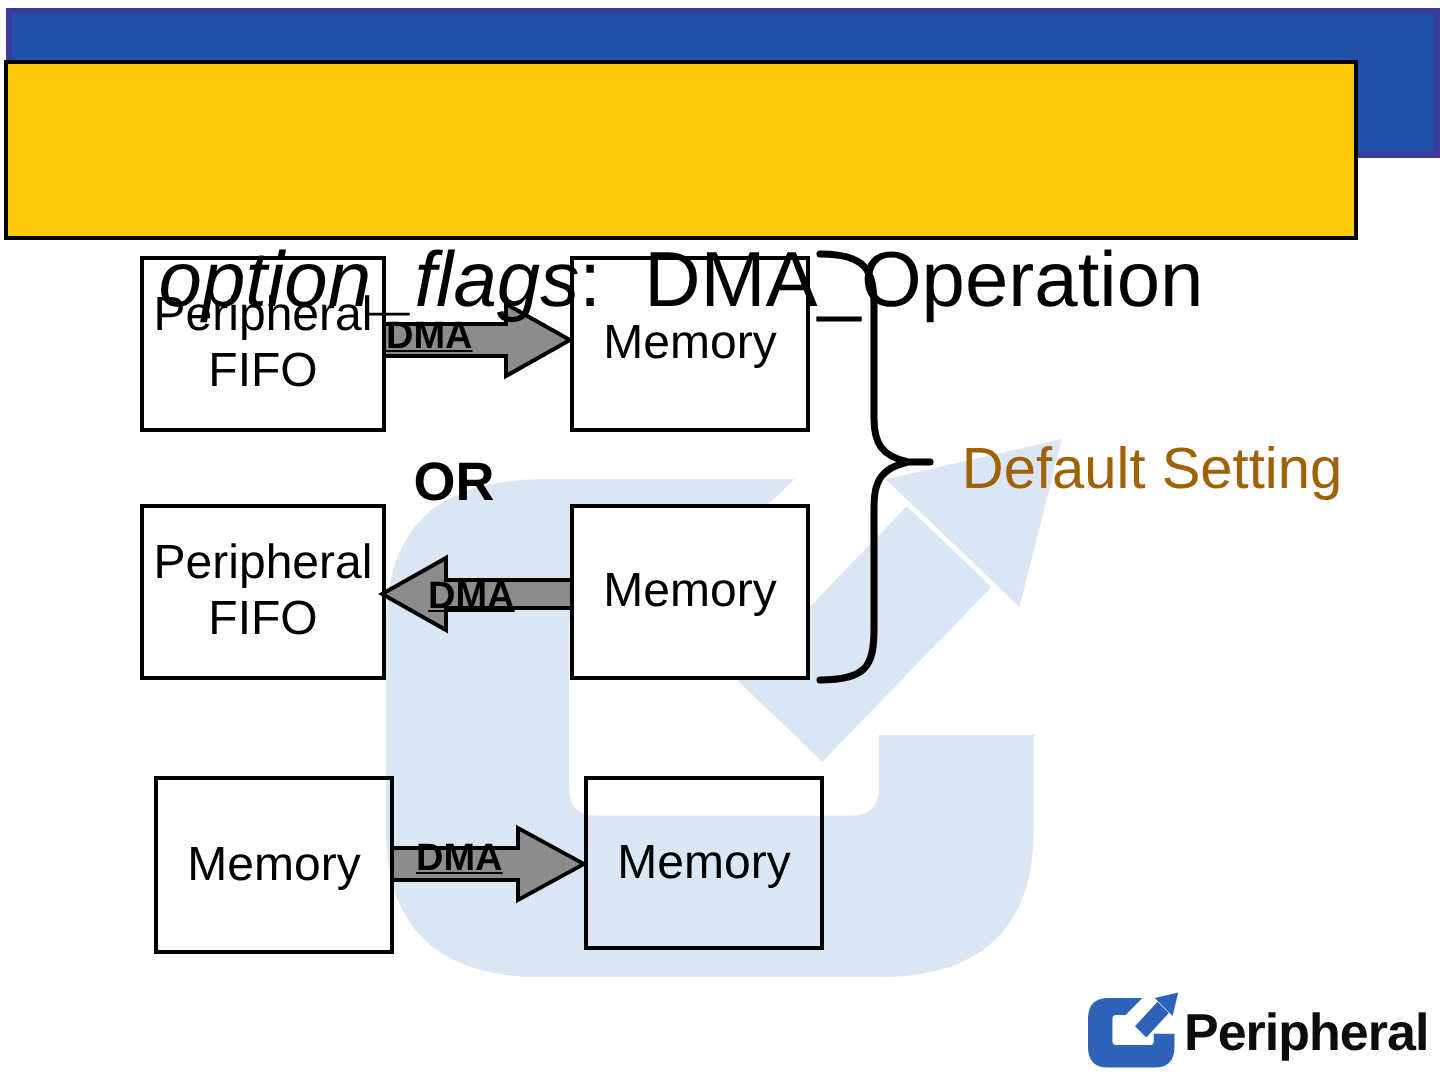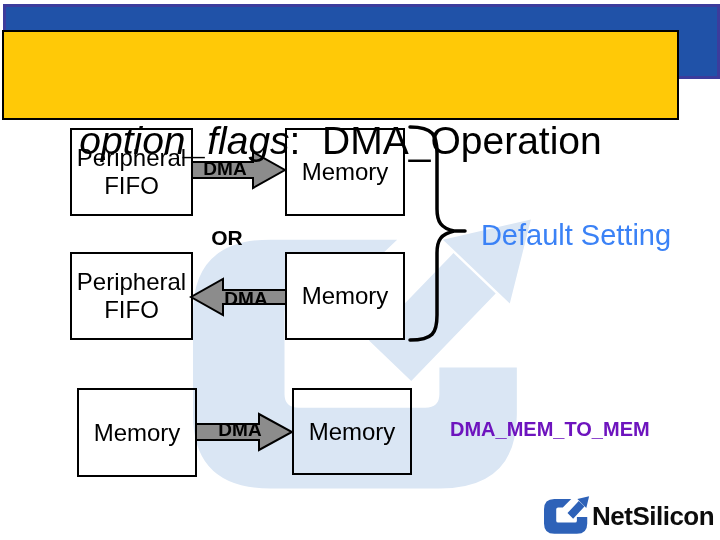--- a/index.html
+++ b/index.html
@@ -17,27 +17,27 @@
 
   .watermark{left:193px;top:206px;width:352px;height:296px;z-index:1;}
 
   .node{border:2px solid #000;background:#fff;z-index:2;display:flex;
         align-items:center;justify-content:center;text-align:center;
         font-size:24px;line-height:28px;color:#000;padding:2px;}
   .node.clear{background:transparent;}
 
   .arrow-svg{z-index:2;}
   .dma-label{z-index:3;font-size:19px;font-weight:bold;color:#000;
-             text-align:center;}
-  .or-label{left:202px;top:226px;width:50px;z-index:3;font-size:21px;
+             text-align:left;text-decoration:underline;}
+  .or-label{left:202px;top:226px;width:50px;z-index:3;font-size:27px;
             font-weight:bold;color:#000;text-align:center;}
 
   .brace-svg{left:407px;top:123px;width:62px;height:220px;z-index:2;}
   .callout{left:460px;top:218px;width:232px;z-index:3;font-size:29px;
-           line-height:34px;color:#3b82f6;text-align:center;}
+           line-height:34px;color:#a16207;text-align:center;}
 
   .annotation{left:450px;top:418px;z-index:3;font-size:20px;font-weight:bold;}
 
   .logo-icon{left:544px;top:494px;width:47px;height:42px;z-index:3;}
   .logo-text{left:592px;top:501px;z-index:3;font-size:26px;font-weight:bold;
              letter-spacing:-0.5px;color:#0d0d0d;}
 </style>
 </head>
 <body>
 
@@ -96,20 +96,19 @@
   <div class="abs node clear" style="left:77px;top:388px;width:120px;height:89px;">
     <span>Memory</span>
   </div>
   <svg class="abs arrow-svg" style="left:195px;top:412px;" width="99" height="40" viewBox="0 0 99 40">
     <path d="M1 12 H64 V2 L97 20 L64 38 V28 H1 Z" stroke="#000" stroke-width="2" fill="#8C8C8C"></path>
   </svg>
   <span class="abs dma-label" style="left:208px;top:419px;width:64px;">DMA</span>
   <div class="abs node clear" style="left:292px;top:388px;width:120px;height:87px;">
     <span>Memory</span>
   </div>
-  <span class="abs annotation" style="color: rgb(110, 20, 190);">DMA_MEM_TO_MEM</span>
 
   <svg class="abs logo-icon" viewBox="0 0 100 88">
     <use href="#nslogo" fill="#2E62B8"></use>
   </svg>
-  <span class="abs logo-text">NetSilicon</span>
+  <span class="abs logo-text">Peripheral</span>
 
 </div>
 
 </body></html>

